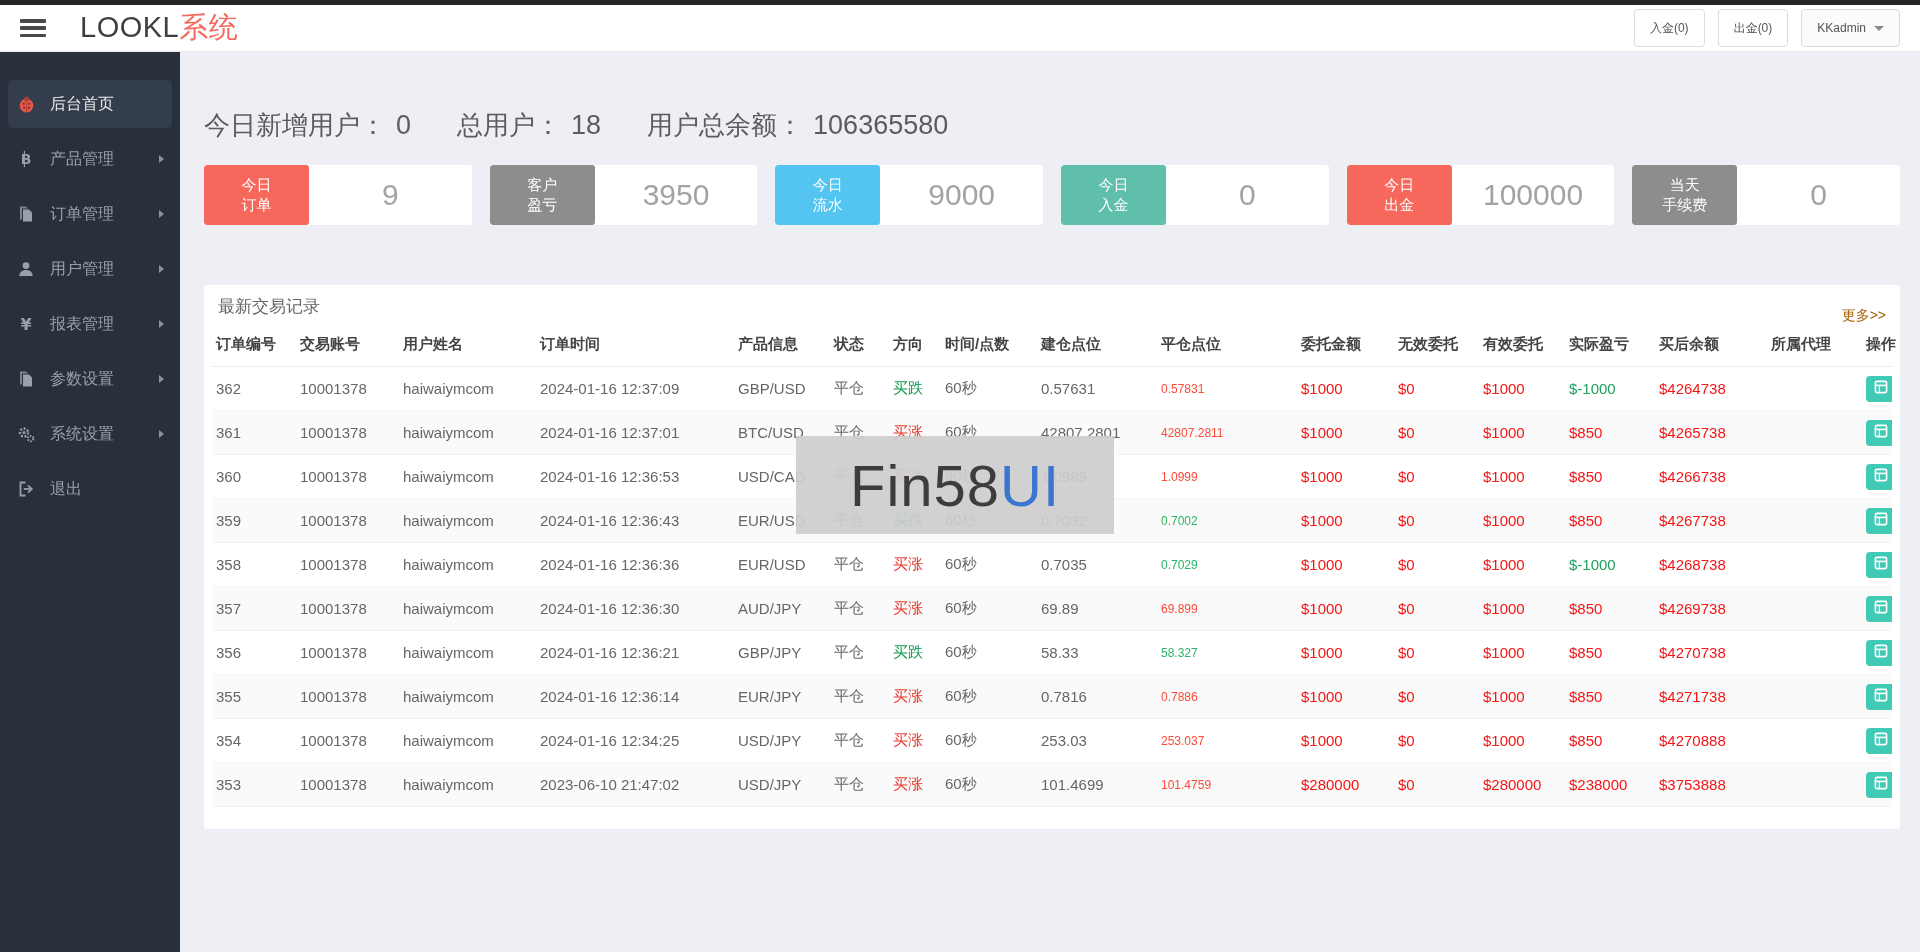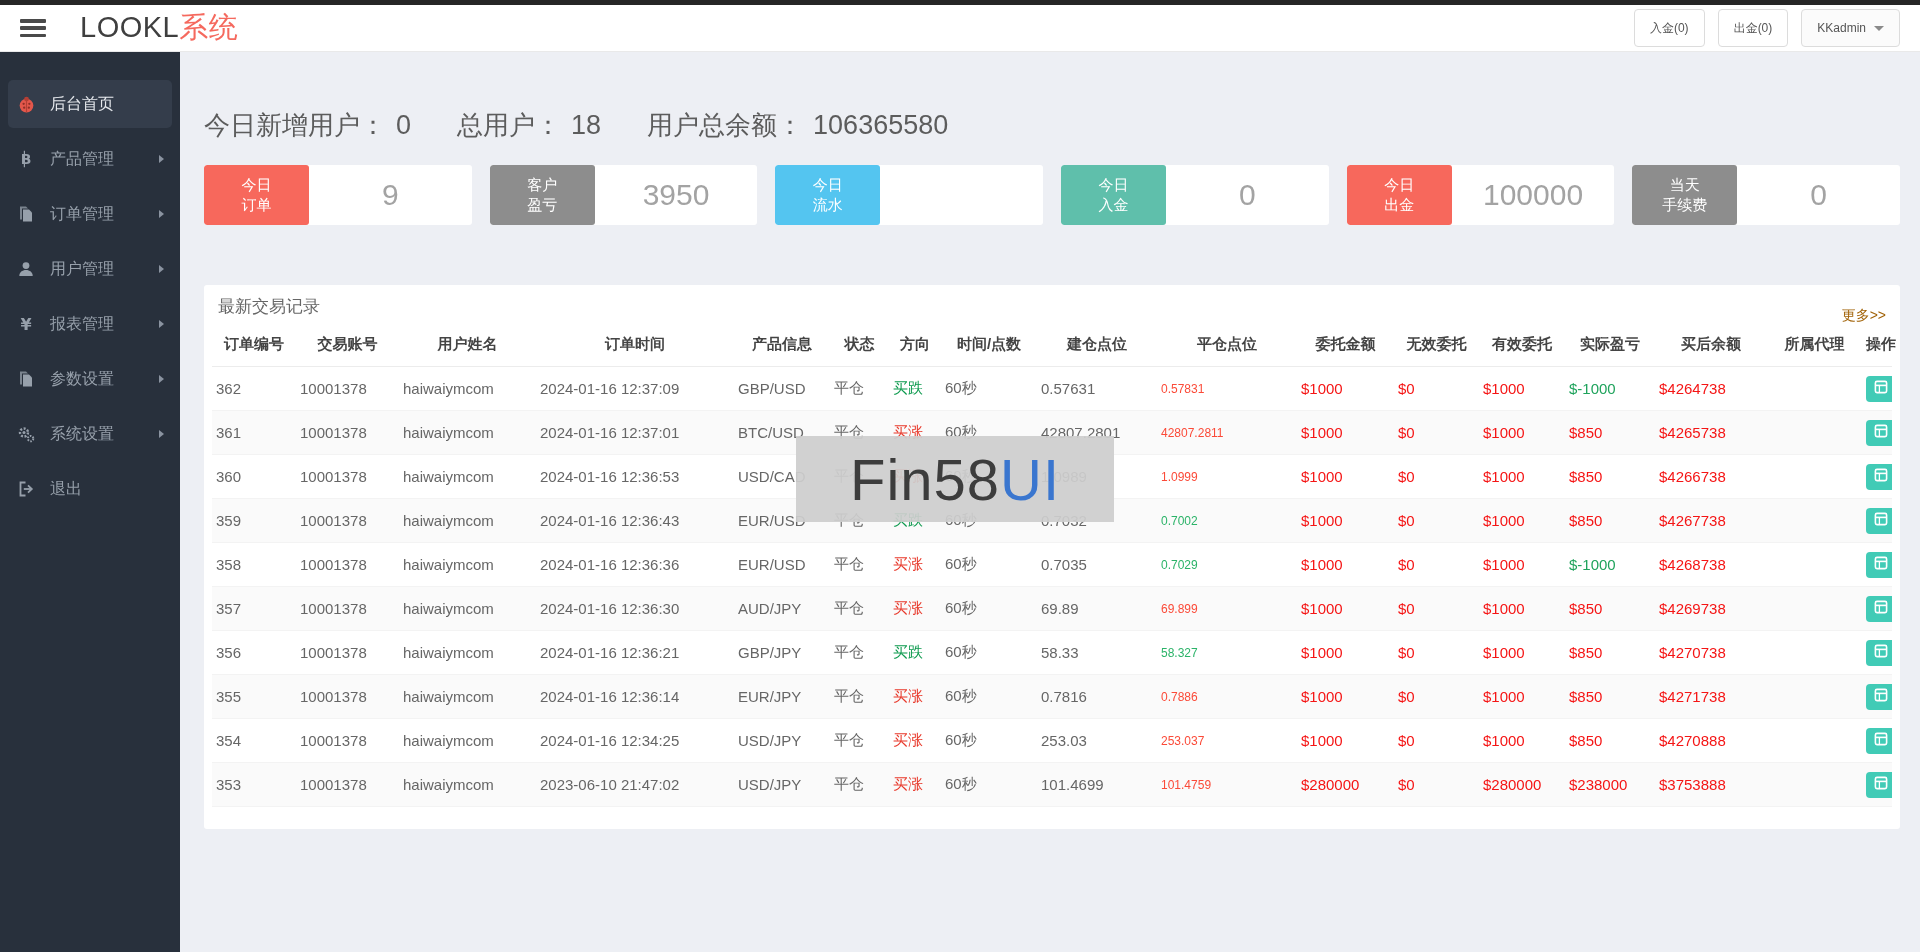--- a/index.html
+++ b/index.html
@@ -43,37 +43,37 @@
                 align-items:center; justify-content:center; text-align:center; border-radius:3px; }
   .card-value { flex:1; display:flex; align-items:center; justify-content:center; font-size:30px; color:#a3a3a3; }
 
   
   .panel { background:#fff; border-radius:3px; margin-top:60px; padding:0 8px 22px 8px; }
   .panel-head { height:42px; display:flex; align-items:center; justify-content:space-between; padding:0 6px; }
   .panel-title { font-size:17px; color:#666; }
   .more-link { font-size:14px; color:#a16207; cursor:pointer;margin-top:20px; }
 
   table { width:100%; border-collapse:collapse; table-layout:fixed; }
-  th { text-align:center; font-size:15px; color:#444; font-weight:700; padding:8px 4px 12px 4px; white-space:nowrap;
+  th { text-align:left; font-size:15px; color:#444; font-weight:700; padding:8px 4px 12px 4px; white-space:nowrap;
        border-bottom:1px solid #ececec; }
   td { font-size:15px; color:#666; height:44px; padding:0 4px; white-space:nowrap; overflow:hidden;
        border-bottom:1px solid #f3f3f3; }
   tbody tr:nth-child(even) td { background:#fafafa; }
   td.close-col { font-size:12px; }
   .c-red   { color:#f51515; }
   .c-green { color:#1fa35c; }
   .close-red   { color:#fb4a38; }
   .close-green { color:#2bb368; }
   .dir-red   { color:#e8392b; }
   .dir-green { color:#0d9a4e; }
   .action-btn { width:30px; height:26px; background:#41cbb6; border:none; border-radius:4px;
                 display:flex; align-items:center; justify-content:center; cursor:pointer; }
 
   
-  .watermark { position:absolute; left:796px; top:436px; width:318px; height:86px;
+  .watermark { position:absolute; left:796px; top:436px; width:318px; height:98px;
                background:rgba(206,206,206,0.93); z-index:20; display:flex; align-items:center; justify-content:center;
                font-size:58px; letter-spacing:1px; }
   .wm-dark { color:#3d3d3d; }
   .wm-blue { color:#3a76cf; }
 </style>
 </head>
 <body>
 
 <div class="top-strip"></div>
 
@@ -204,20 +204,21 @@
             <span>客户</span>
             <span>盈亏</span>
           </div>
           <div class="card-value">3950</div>
         </div>
         <div class="card">
           <div class="card-label" style="background: rgb(84, 197, 240);">
             <span>今日</span>
             <span>流水</span>
           </div>
+          <div class="card-value">9000</div>
         </div>
         <div class="card">
           <div class="card-label" style="background: rgb(95, 191, 171);">
             <span>今日</span>
             <span>入金</span>
           </div>
           <div class="card-value">0</div>
         </div>
         <div class="card">
           <div class="card-label" style="background: rgb(247, 104, 92);">

